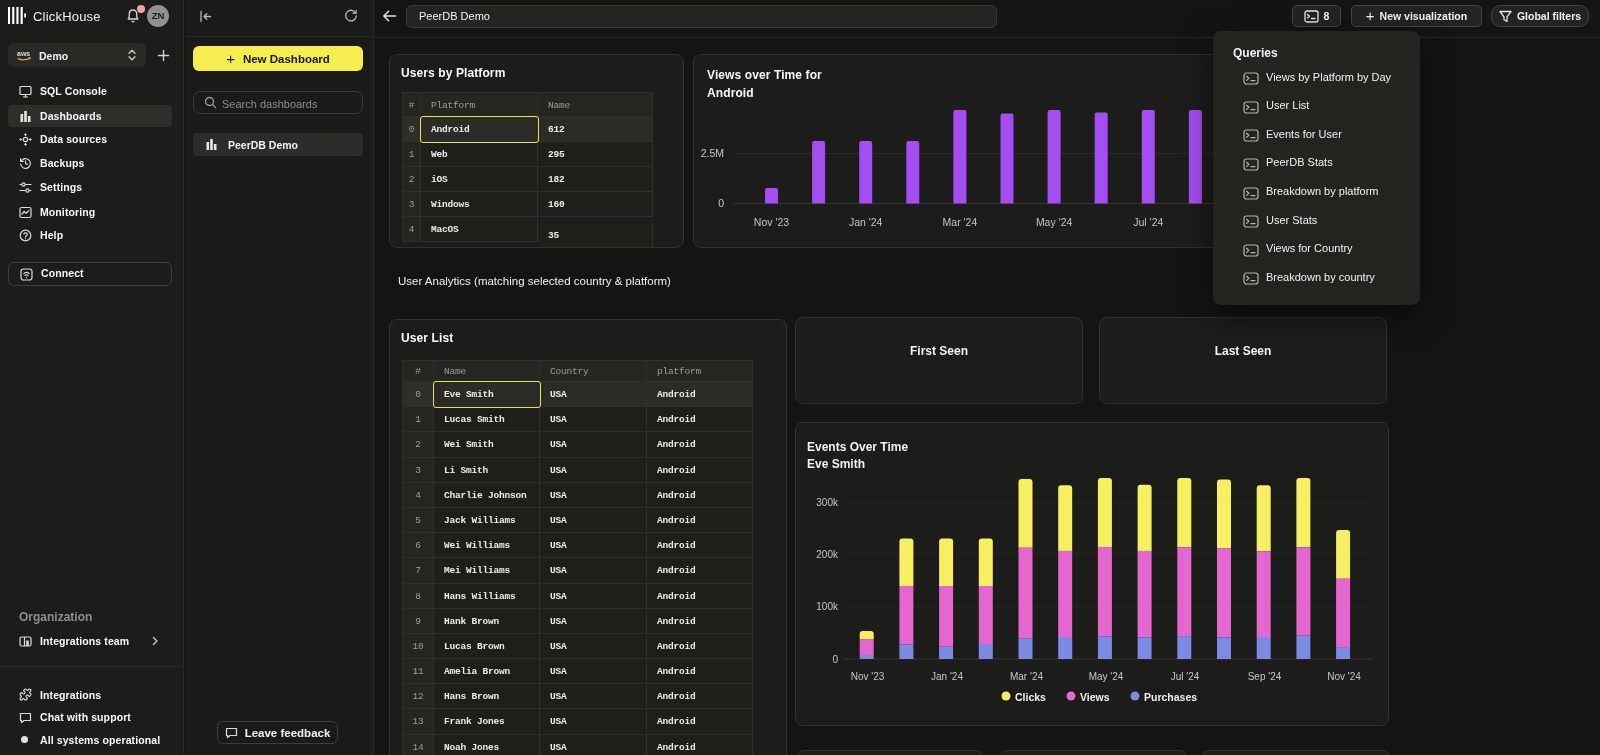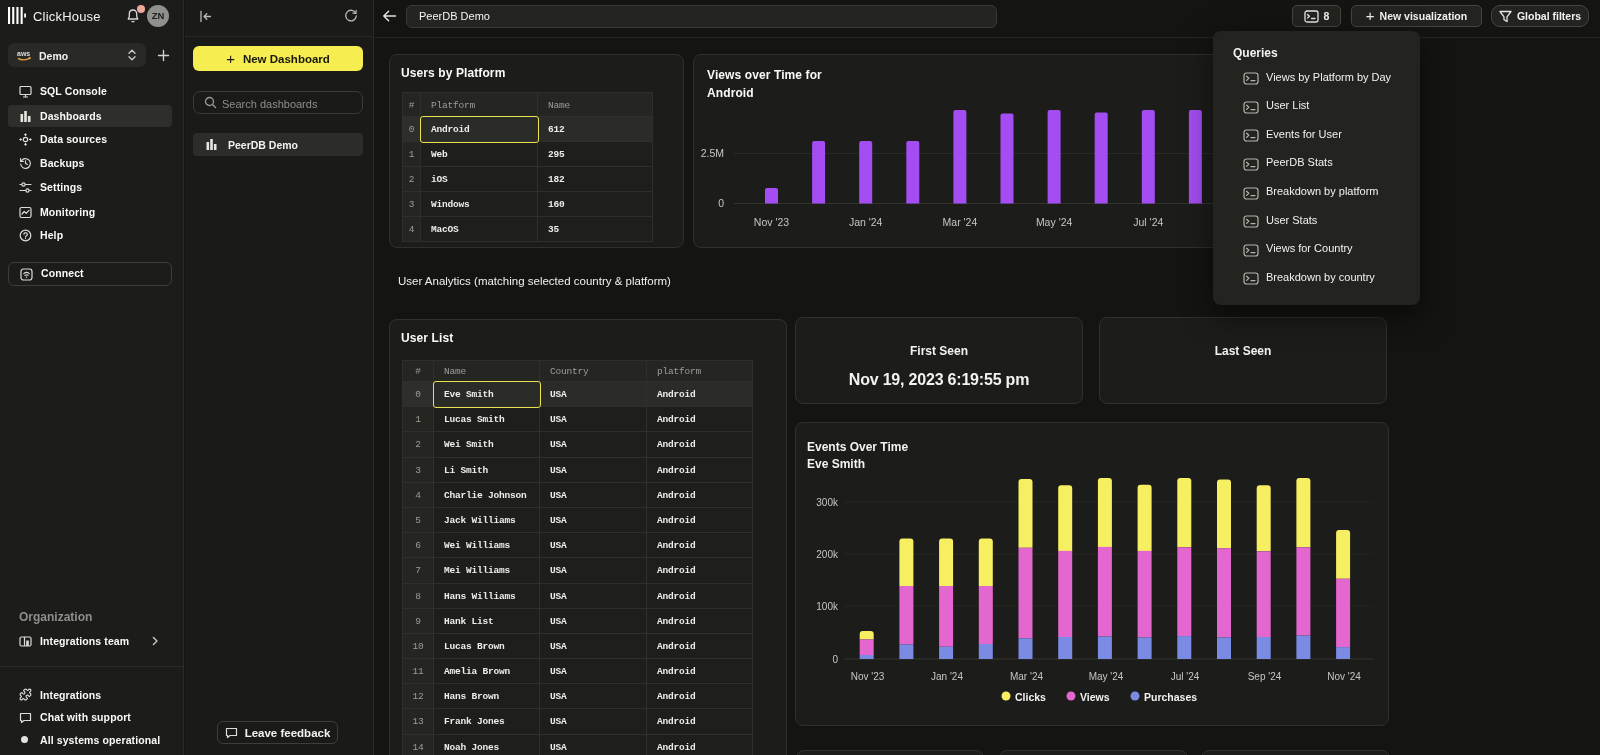--- a/index.html
+++ b/index.html
@@ -244,21 +244,21 @@
       <div class="td" style="width:115px; height:25px; line-height:25px; padding-left:10px;">182</div>
     </div>
     <div class="tr">
       <div class="td num first" style="width:19px; height:25px; line-height:25px;">3</div>
       <div class="td" style="width:117px; height:25px; line-height:25px; padding-left:10px;">Windows</div>
       <div class="td" style="width:115px; height:25px; line-height:25px; padding-left:10px;">160</div>
     </div>
     <div class="tr">
       <div class="td num first" style="width:19px; height:25px; line-height:25px;">4</div>
       <div class="td" style="width:117px; height:25px; line-height:25px; padding-left:10px;">MacOS</div>
-      <div class="td" style="width:115px; height:25px; line-height:25px; padding-left:10px;">35</div>
+      <div class="td" style="width:115px; height:25px; line-height:25px; padding-left:10px;margin-top:6px;">35</div>
     </div>
   </div>
   <div class="selcell" style="left:420px; top:116px; width:119px; height:27px;"></div>
 
   <div class="card" style="left:693px; top:54px; width:696px; height:194px;"></div>
   <div class="ctitle" style="left:707px; top:66px; line-height:18px;">Views over Time for<br>Android</div>
   <svg class="abs" style="left:693px; top:54px;" width="696" height="194" viewBox="0 0 696 194">
     <line x1="41" y1="99.5" x2="683" y2="99.5" stroke="#292925" stroke-width="1"></line>
     <line x1="41" y1="149.5" x2="683" y2="149.5" stroke="#34342f" stroke-width="1"></line>
     <text x="31" y="103" font-size="10.5" fill="#c6c6c2" text-anchor="end">2.5M</text>
@@ -349,21 +349,21 @@
       <div class="td" style="width:106px; height:25.2px; line-height:25.2px; padding-left:10px;">Android</div>
     </div>
     <div class="tr">
       <div class="td num first" style="width:32px; height:25.2px; line-height:25.2px;">8</div>
       <div class="td" style="width:106px; height:25.2px; line-height:25.2px; padding-left:10px;">Hans Williams</div>
       <div class="td" style="width:107px; height:25.2px; line-height:25.2px; padding-left:10px;">USA</div>
       <div class="td" style="width:106px; height:25.2px; line-height:25.2px; padding-left:10px;">Android</div>
     </div>
     <div class="tr">
       <div class="td num first" style="width:32px; height:25.2px; line-height:25.2px;">9</div>
-      <div class="td" style="width:106px; height:25.2px; line-height:25.2px; padding-left:10px;">Hank List</div>
+      <div class="td" style="width:106px; height:25.2px; line-height:25.2px; padding-left:10px;">Hank Brown</div>
       <div class="td" style="width:107px; height:25.2px; line-height:25.2px; padding-left:10px;">USA</div>
       <div class="td" style="width:106px; height:25.2px; line-height:25.2px; padding-left:10px;">Android</div>
     </div>
     <div class="tr">
       <div class="td num first" style="width:32px; height:25.2px; line-height:25.2px;">10</div>
       <div class="td" style="width:106px; height:25.2px; line-height:25.2px; padding-left:10px;">Lucas Brown</div>
       <div class="td" style="width:107px; height:25.2px; line-height:25.2px; padding-left:10px;">USA</div>
       <div class="td" style="width:106px; height:25.2px; line-height:25.2px; padding-left:10px;">Android</div>
     </div>
     <div class="tr">
@@ -388,21 +388,20 @@
       <div class="td num first" style="width:32px; height:25.2px; line-height:25.2px;">14</div>
       <div class="td" style="width:106px; height:25.2px; line-height:25.2px; padding-left:10px;">Noah Jones</div>
       <div class="td" style="width:107px; height:25.2px; line-height:25.2px; padding-left:10px;">USA</div>
       <div class="td" style="width:106px; height:25.2px; line-height:25.2px; padding-left:10px;">Android</div>
     </div>
   </div>
   <div class="selcell" style="left:433px; top:381px; width:108px; height:27px;"></div>
 
   <div class="card" style="left:795px; top:317px; width:288px; height:87px;"></div>
   <div class="abs" style="left:795px; top:344px; width:288px; text-align:center; font-size:12px; font-weight:700;">First Seen</div>
-  <div class="abs" style="left:795px; top:371px; width:288px; text-align:center; font-size:16px; font-weight:700; letter-spacing:-.2px;">Nov 19, 2023 6:19:55 pm</div>
   <div class="card" style="left:1099px; top:317px; width:288px; height:87px;"></div>
   <div class="abs" style="left:1099px; top:344px; width:288px; text-align:center; font-size:12px; font-weight:700;">Last Seen</div>
 
   <div class="card" style="left:795px; top:422px; width:594px; height:304px;"></div>
   <div class="abs" style="left:807px; top:439px; font-size:12px; font-weight:700; line-height:17px;">Events Over Time<br>Eve Smith</div>
   <svg class="abs" style="left:795px; top:422px;" width="594" height="304" viewBox="0 0 594 304" id="events-svg">
     <line x1="49" y1="80" x2="578" y2="80" stroke="#252521" stroke-width="1"></line>
     <line x1="49" y1="132" x2="578" y2="132" stroke="#252521" stroke-width="1"></line>
     <line x1="49" y1="184" x2="578" y2="184" stroke="#252521" stroke-width="1"></line>
     <line x1="49" y1="237" x2="578" y2="237" stroke="#34342f" stroke-width="1"></line>

